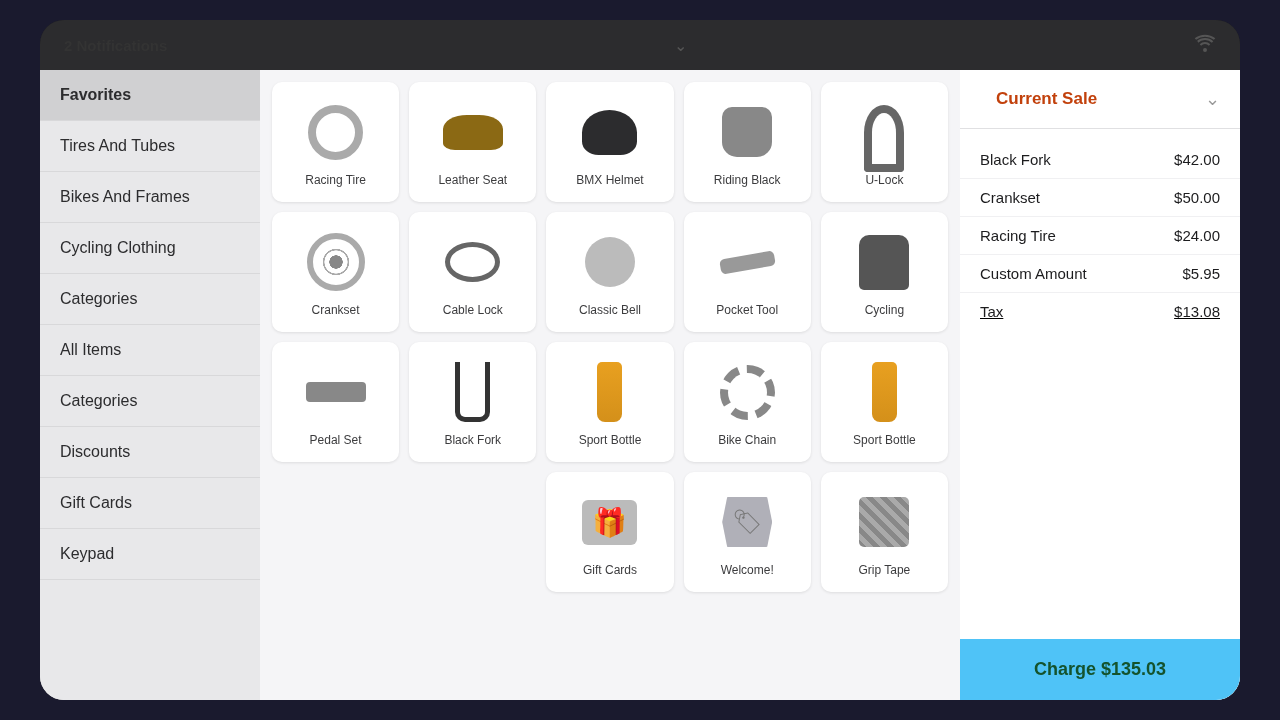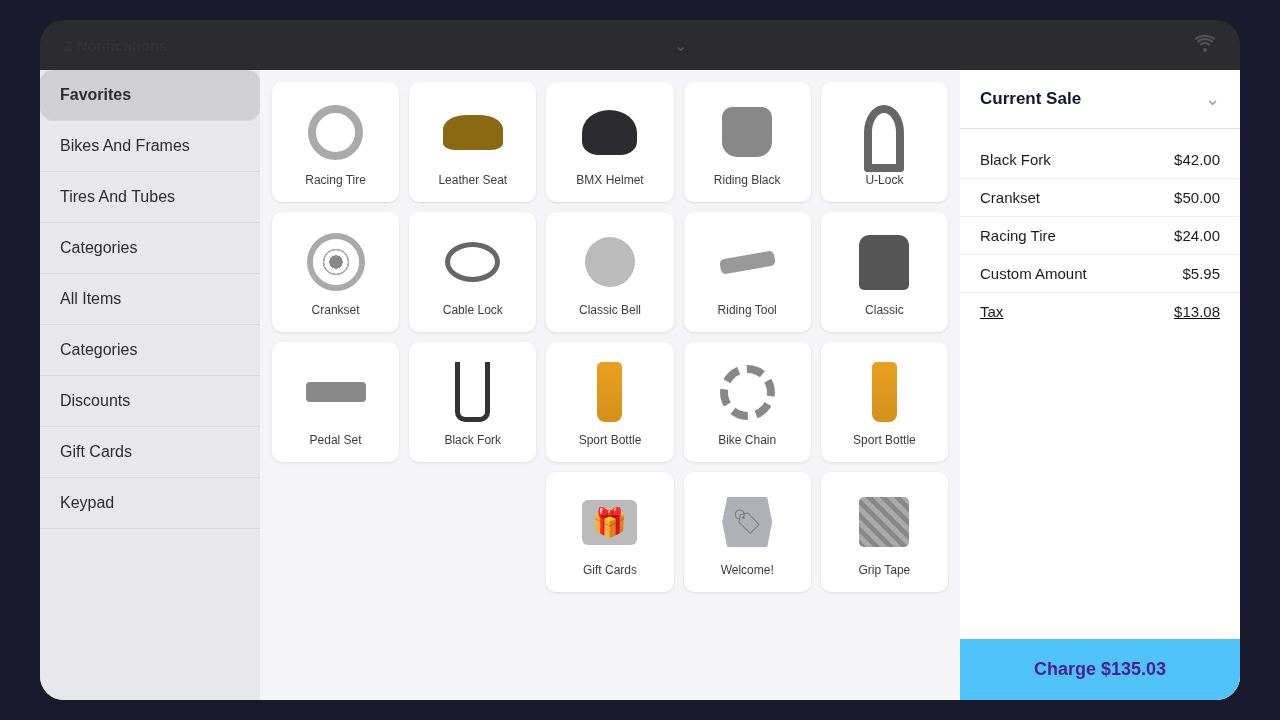--- a/index.html
+++ b/index.html
@@ -74,21 +74,20 @@
       font-size: 16px;
       font-weight: 500;
       color: #2c2c2e;
       cursor: pointer;
       border-bottom: 1px solid #d8d8da;
     }
 
     .sidebar-item.active {
       background: #d0d0d2;
       font-weight: 700;
-      border-radius: 13px;
     }
 
     
     .product-grid-container {
       flex: 1;
       overflow-y: auto;
       padding: 12px;
       background: #f5f5f7;
     }
 
@@ -140,21 +139,22 @@
       padding: 18px 20px;
       display: flex;
       align-items: center;
       justify-content: space-between;
       border-bottom: 1px solid #e0e0e2;
     }
 
     .sale-header-title {
       font-size: 17px;
       font-weight: 600;
-      color: #0f172a;
+      color: #c2410c;
+      margin-left: 16px;
     }
 
     .sale-items {
       flex: 1;
       overflow-y: auto;
       padding: 12px 0;
     }
 
     .sale-item {
       display: flex;
@@ -176,21 +176,21 @@
       font-weight: 500;
     }
 
     .sale-item.tax-row {
       border-bottom: none;
       text-decoration: underline;
     }
 
     .charge-button {
       background: #4fc3f7;
-      color: #4c1d95;
+      color: #14532d;
       border: none;
       padding: 20px;
       font-size: 18px;
       font-weight: 700;
       cursor: pointer;
       text-align: center;
       flex-shrink: 0;
     }
 
     
@@ -371,24 +371,27 @@
     </span>
   </div>
 
   <div class="main-content">
 
     <div class="sidebar">
       <div class="sidebar-item active">
         <span>Favorites</span>
       </div>
       <div class="sidebar-item">
+        <span>Tires And Tubes</span>
+      </div>
+      <div class="sidebar-item">
         <span>Bikes And Frames</span>
       </div>
       <div class="sidebar-item">
-        <span>Tires And Tubes</span>
+        <span>Cycling Clothing</span>
       </div>
       <div class="sidebar-item">
         <span>Categories</span>
       </div>
       <div class="sidebar-item">
         <span>All Items</span>
       </div>
       <div class="sidebar-item">
         <span>Categories</span>
       </div>
@@ -452,28 +455,28 @@
         <div class="product-card">
           <div class="product-img">
             <div class="img-classic-bell"></div>
           </div>
           <span class="product-name">Classic Bell</span>
         </div>
         <div class="product-card">
           <div class="product-img">
             <div class="img-pocket-tool"></div>
           </div>
-          <span class="product-name">Riding Tool</span>
+          <span class="product-name">Pocket Tool</span>
         </div>
 
         <div class="product-card">
           <div class="product-img">
             <div class="img-backpack"></div>
           </div>
-          <span class="product-name">Classic</span>
+          <span class="product-name">Cycling</span>
         </div>
         <div class="product-card">
           <div class="product-img">
             <div class="img-pedal-set"></div>
           </div>
           <span class="product-name">Pedal Set</span>
         </div>
         <div class="product-card">
           <div class="product-img">
             <div class="img-black-fork"></div>

